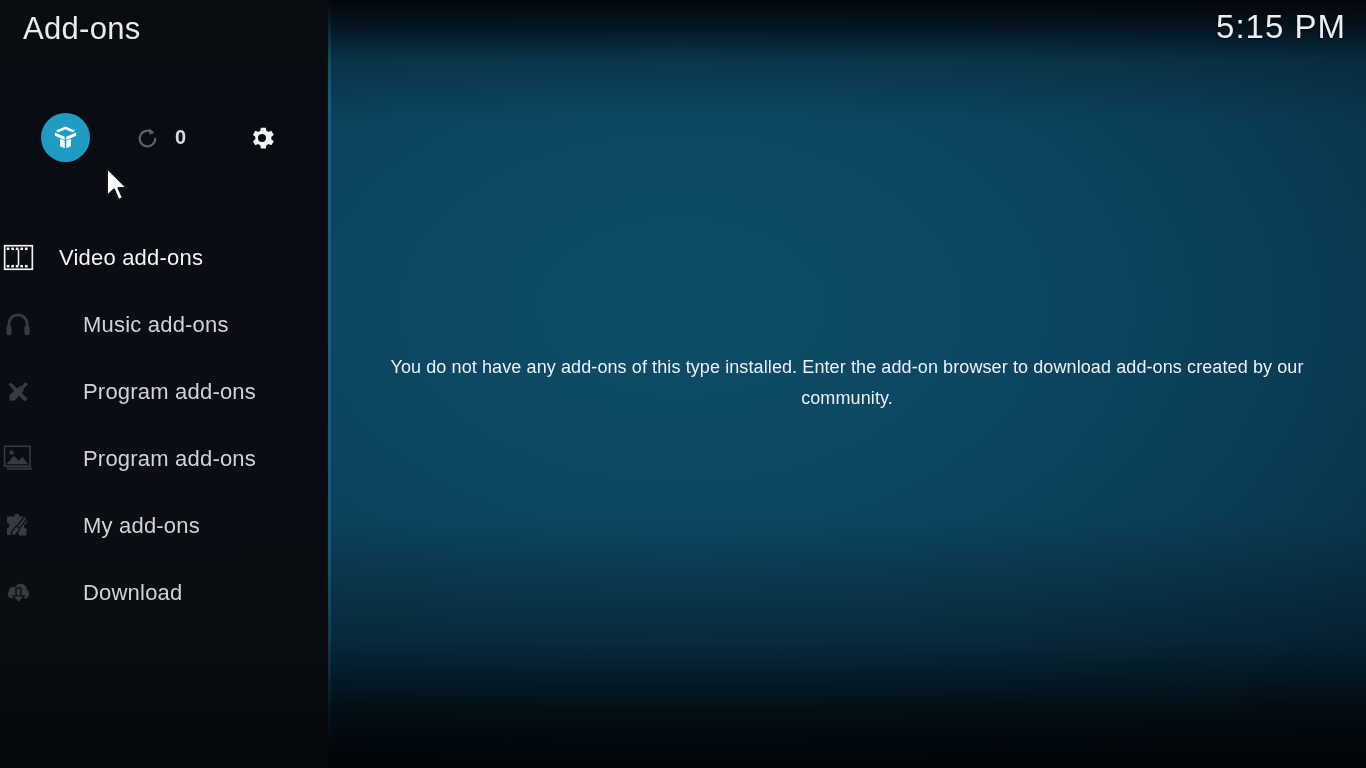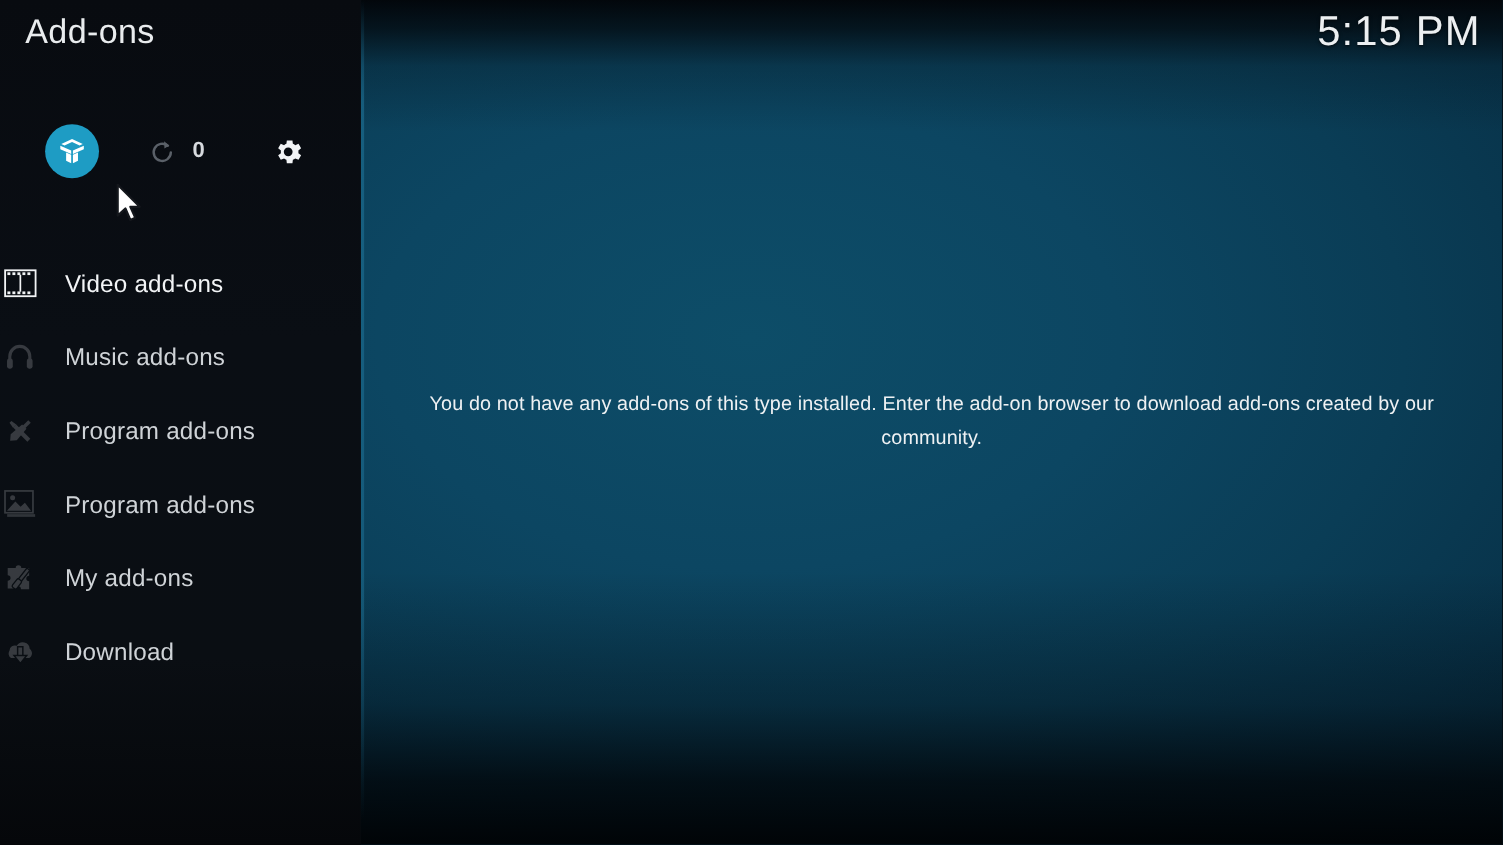--- a/index.html
+++ b/index.html
@@ -70,21 +70,21 @@
     font-weight:400;
     letter-spacing:0.3px;
     color:#e9ecee;
     white-space:nowrap;
   }
 
   
   #clock {
     position:absolute;
     right:20px; top:8px;
-    font-size:38px;
+    font-size:33px;
     font-weight:300;
     letter-spacing:1px;
     color:#eceff1;
     white-space:nowrap;
     text-shadow:0 1px 3px rgba(0,0,0,0.7);
   }
 
   
   #toolbar {
     position:absolute;
@@ -153,21 +153,21 @@
   .nav-label {
     font-size:22px;
     font-weight:300;
     letter-spacing:0.2px;
     white-space:nowrap;
   }
 
   
   .nav-item.focused .nav-label { color:#f2f4f6; }
   .nav-item.focused .nav-icon  { opacity:1; }
-  .nav-item.dim .nav-label     { color:#cfd3d7; }
+  .nav-item.dim .nav-label     { color:#cfd3d7;margin-left:24px; }
   .nav-item.dim .nav-icon      { opacity:0.20; }
 
   
   #empty-state {
     position:absolute;
     left:328px; top:0;
     width:1038px; height:768px;
     display:flex;
     flex-direction:column;
     align-items:center;

